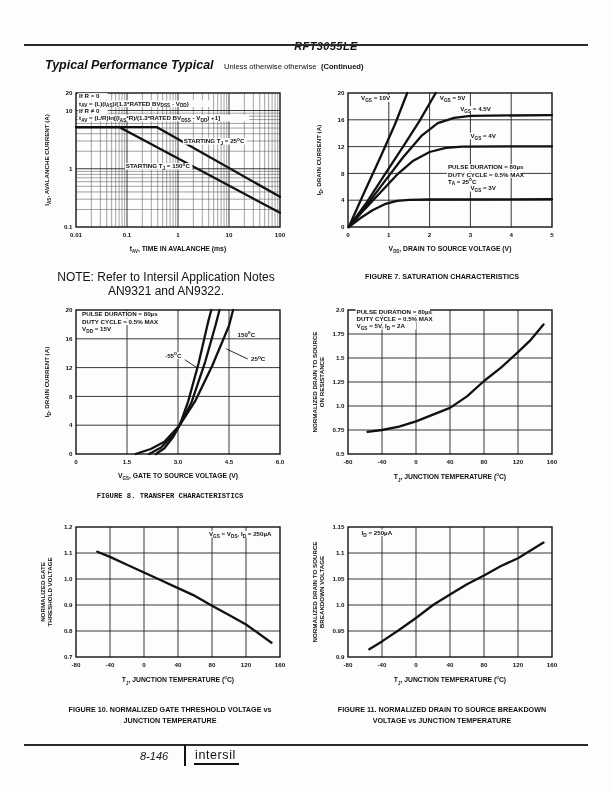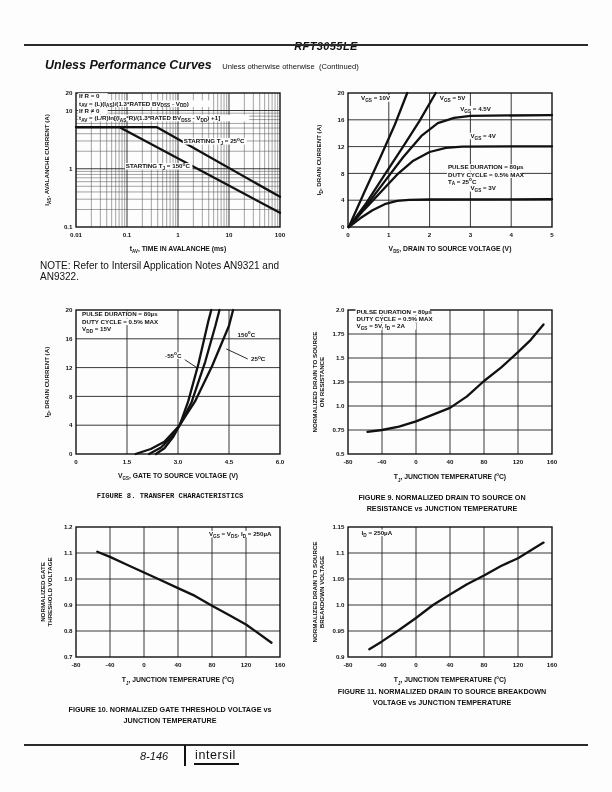--- a/index.html
+++ b/index.html
@@ -4,47 +4,47 @@
 <style>
   html,body{margin:0;padding:0;background:#ffffff;}
   .page{position:relative;width:612px;height:792px;background:#fdfdfd;overflow:hidden;
         font-family:"Liberation Sans",sans-serif;color:#111;}
   .hdr-title{position:absolute;top:40px;left:0;width:612px;text-align:center;
         font-size:11px;font-weight:bold;font-style:italic;letter-spacing:.4px;margin-left:20px;}
   .hdr-rule{position:absolute;top:44px;left:24px;width:564px;height:2px;background:#2b2b2b;}
   .section-line{position:absolute;top:55px;left:45px;white-space:nowrap;}
   .sec-title{font-size:12.5px;font-weight:bold;font-style:italic;}
   .sec-qual{font-size:7.6px;margin-left:6px;}
-  .sec-cont{font-size:7.6px;font-weight:normal;text-align:center;}
+  .sec-cont{font-size:7.6px;font-weight:bold;text-align:center;}
   .watermark{position:absolute;top:366px;left:133px;font-size:44px;letter-spacing:6px;
         color:#c9c9c9;opacity:.55;font-family:"DejaVu Sans",sans-serif;pointer-events:none;}
   .figure{position:absolute;width:252px;}
   .chart{display:block;}
   .chart text{font-family:"Liberation Sans",sans-serif;font-weight:bold;fill:#111;}
   .xlabel{width:246px;box-sizing:border-box;padding-left:30px;text-align:center;
         font-size:6.8px;font-weight:bold;margin-top:1px;}
-  .note{font-size:10px;margin-top:6px;}
+  .note{font-size:12px;margin-top:16px;text-align:center;}
   .caption{width:246px;box-sizing:border-box;padding-left:14px;text-align:center;
         font-size:7.2px;font-weight:bold;line-height:1.55;}
   sub,sup{font-size:65%;}
   .ftr-rule{position:absolute;top:744px;left:24px;width:564px;height:2px;background:#2b2b2b;}
   .ftr-page{position:absolute;top:750px;left:140px;font-size:11px;font-style:italic;}
   .ftr-div{position:absolute;top:745px;left:184px;width:2px;height:21px;background:#111;}
   .ftr-logo{position:absolute;top:748px;left:194px;font-size:12.5px;font-weight:normal;
         letter-spacing:.6px;border-bottom:2.5px solid #111;padding:0 3px 1px 1px;}
 </style>
 </head>
 <body>
 
 <div class="page">
 
   <div class="hdr-title">RFT3055LE</div>
   <div class="hdr-rule"></div>
   <div class="section-line">
-    <span class="sec-title">Unless Performance Curves</span>
+    <span class="sec-title">Typical Performance Typical</span>
     <span class="sec-qual">Unless otherwise otherwise</span>
     <span class="sec-cont">(Continued)</span>
   </div>
 
 
   <div class="figure" style="left:40px;top:86px;">
     <svg class="chart" width="246" height="158" viewBox="0 0 246 158">
         <line x1="51.352529778863044" y1="7" x2="51.352529778863044" y2="141" stroke="#4a4a4a" stroke-width="0.5"></line>
         <line x1="60.33318399070278" y1="7" x2="60.33318399070278" y2="141" stroke="#4a4a4a" stroke-width="0.5"></line>
         <line x1="66.70505955772609" y1="7" x2="66.70505955772609" y2="141" stroke="#4a4a4a" stroke-width="0.5"></line>
@@ -168,20 +168,21 @@
         <text x="240" y="151" font-size="6.2" text-anchor="middle">5</text>
         <text x="32.5" y="143.2" font-size="6.2" text-anchor="end">0</text>
         <text x="32.5" y="116.4" font-size="6.2" text-anchor="end">4</text>
         <text x="32.5" y="89.6" font-size="6.2" text-anchor="end">8</text>
         <text x="32.5" y="62.800000000000004" font-size="6.2" text-anchor="end">12</text>
         <text x="32.5" y="36" font-size="6.2" text-anchor="end">16</text>
         <text x="32.5" y="9.2" font-size="6.2" text-anchor="end">20</text>
         <text transform="translate(9 74) rotate(-90)" font-size="6.2" text-anchor="middle"><tspan dy="0">I</tspan><tspan dy="1.7" font-size="4.7">D</tspan><tspan dy="-1.7">, DRAIN CURRENT (A)</tspan></text>
       </svg>
     <div class="xlabel">V<sub>DS</sub>, DRAIN TO SOURCE VOLTAGE (V)</div>
+    <div class="caption" style="margin-top:17px;">FIGURE 7.  SATURATION CHARACTERISTICS</div>
   </div>
 
   <div class="figure" style="left:40px;top:303px;">
     <svg class="chart" width="246" height="168" viewBox="0 0 246 168">
         <line x1="87" y1="7" x2="87" y2="151" stroke="#222" stroke-width="0.9"></line>
         <line x1="138" y1="7" x2="138" y2="151" stroke="#222" stroke-width="0.9"></line>
         <line x1="189" y1="7" x2="189" y2="151" stroke="#222" stroke-width="0.9"></line>
         <line x1="36" y1="122.2" x2="240" y2="122.2" stroke="#222" stroke-width="0.9"></line>
         <line x1="36" y1="93.39999999999999" x2="240" y2="93.39999999999999" stroke="#222" stroke-width="0.9"></line>
         <line x1="36" y1="64.6" x2="240" y2="64.6" stroke="#222" stroke-width="0.9"></line>
@@ -252,21 +253,20 @@
         <text x="32.5" y="129.2" font-size="6.2" text-anchor="end">0.75</text>
         <text x="32.5" y="105.2" font-size="6.2" text-anchor="end">1.0</text>
         <text x="32.5" y="81.2" font-size="6.2" text-anchor="end">1.25</text>
         <text x="32.5" y="57.2" font-size="6.2" text-anchor="end">1.5</text>
         <text x="32.5" y="33.2" font-size="6.2" text-anchor="end">1.75</text>
         <text x="32.5" y="9.2" font-size="6.2" text-anchor="end">2.0</text>
         <text transform="translate(4.5 79) rotate(-90)" font-size="6.2" text-anchor="middle"><tspan dy="0">NORMALIZED DRAIN TO SOURCE</tspan></text>
         <text transform="translate(11.9 79) rotate(-90)" font-size="6.2" text-anchor="middle"><tspan dy="0">ON RESISTANCE</tspan></text>
       </svg>
     <div class="xlabel">T<sub>J</sub>, JUNCTION TEMPERATURE (<sup>o</sup>C)</div>
-    <div class="caption" style="margin-top:9px;">FIGURE 9.  NORMALIZED DRAIN TO SOURCE ON<br>RESISTANCE vs JUNCTION TEMPERATURE</div>
   </div>
 
   <div class="figure" style="left:40px;top:520px;">
     <svg class="chart" width="246" height="154" viewBox="0 0 246 154">
         <line x1="70" y1="7" x2="70" y2="137" stroke="#222" stroke-width="0.9"></line>
         <line x1="104" y1="7" x2="104" y2="137" stroke="#222" stroke-width="0.9"></line>
         <line x1="138" y1="7" x2="138" y2="137" stroke="#222" stroke-width="0.9"></line>
         <line x1="172" y1="7" x2="172" y2="137" stroke="#222" stroke-width="0.9"></line>
         <line x1="206" y1="7" x2="206" y2="137" stroke="#222" stroke-width="0.9"></line>
         <line x1="36" y1="110.99999999999997" x2="240" y2="110.99999999999997" stroke="#222" stroke-width="0.9"></line>
@@ -322,21 +322,21 @@
         <text x="32.5" y="139.2" font-size="6.2" text-anchor="end">0.9</text>
         <text x="32.5" y="113.20000000000002" font-size="6.2" text-anchor="end">0.95</text>
         <text x="32.5" y="87.19999999999999" font-size="6.2" text-anchor="end">1.0</text>
         <text x="32.5" y="61.19999999999995" font-size="6.2" text-anchor="end">1.05</text>
         <text x="32.5" y="35.19999999999992" font-size="6.2" text-anchor="end">1.1</text>
         <text x="32.5" y="9.2" font-size="6.2" text-anchor="end">1.15</text>
         <text transform="translate(4.5 72) rotate(-90)" font-size="6.2" text-anchor="middle"><tspan dy="0">NORMALIZED DRAIN TO SOURCE</tspan></text>
         <text transform="translate(11.9 72) rotate(-90)" font-size="6.2" text-anchor="middle"><tspan dy="0">BREAKDOWN VOLTAGE</tspan></text>
       </svg>
     <div class="xlabel">T<sub>J</sub>, JUNCTION TEMPERATURE (<sup>o</sup>C)</div>
-    <div class="caption" style="">FIGURE 11.  NORMALIZED DRAIN TO SOURCE BREAKDOWN<br>VOLTAGE vs JUNCTION TEMPERATURE</div>
+    <div class="caption" style="margin-top:18px;">FIGURE 11.  NORMALIZED DRAIN TO SOURCE BREAKDOWN<br>VOLTAGE vs JUNCTION TEMPERATURE</div>
   </div>
 
   <div class="ftr-rule"></div>
   <div class="ftr-page">8-146</div>
   <div class="ftr-div"></div>
   <div class="ftr-logo">intersil</div>
 
 </div>
 
 </body></html>

